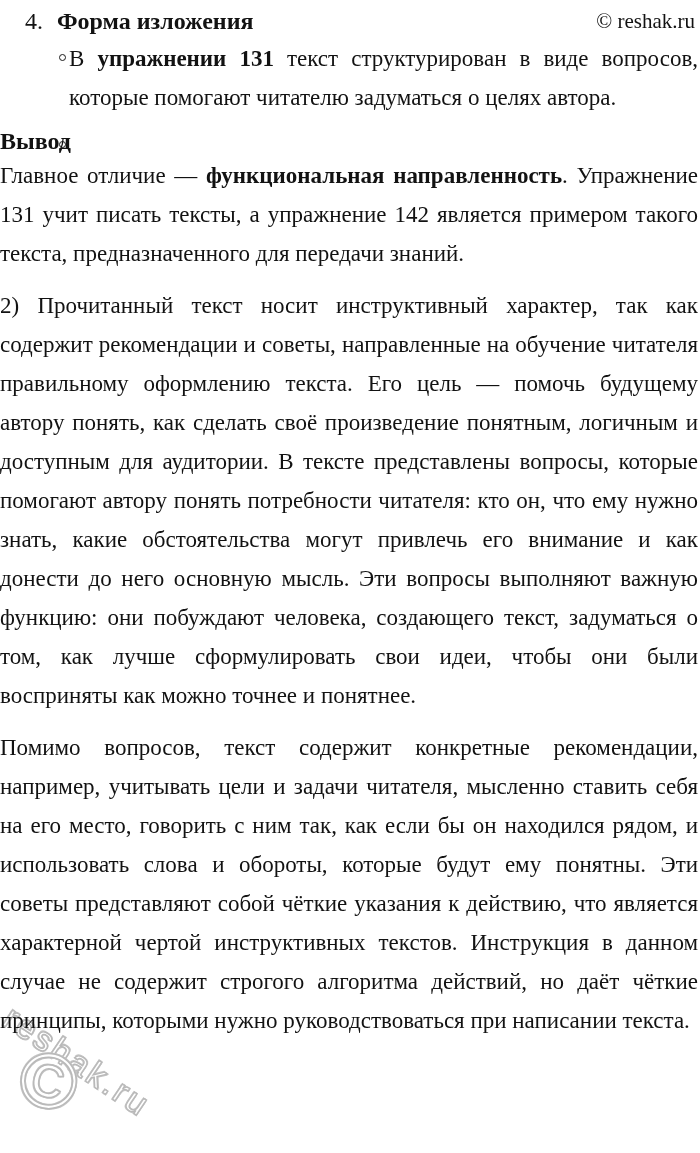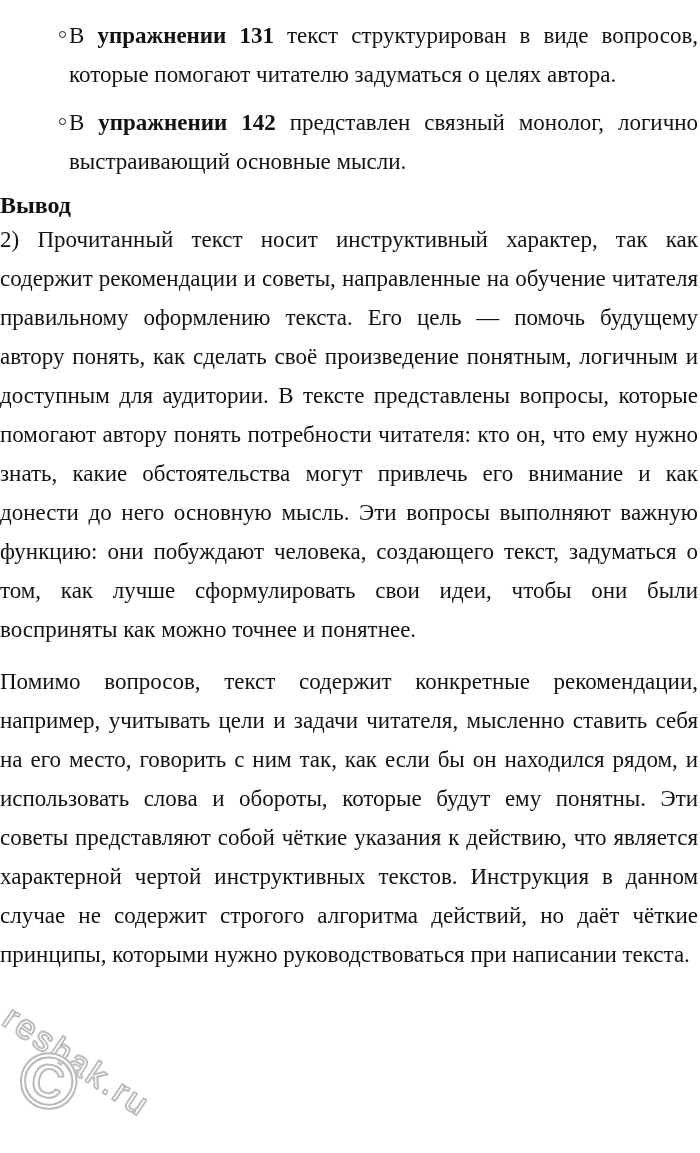--- a/index.html
+++ b/index.html
@@ -63,21 +63,21 @@
     justify-content: space-between;
     align-items: flex-start;
     margin: 6px 3px 0 25px;
     line-height: 30px;
   }
   .title-left { font-size: 24px; }
   .title-left .num { font-weight: normal; margin-right: 14px; }
   .title-left .ttl { font-weight: bold; }
   .copyright { font-size: 21px; }
 
-  .bullets { margin-top: 16px; }
+  .bullets { margin-top: 3px; }
   .bullet {
     position: relative;
     padding-left: 69px;
     margin: 0 0 9px 0;
     font-size: 23px;
     line-height: 39px;
     text-align: justify;
   }
   .bullet .marker {
     position: absolute;
@@ -109,32 +109,38 @@
 </head>
 <body>
 
 <div class="watermark-layer">
   <span class="wm-text">reshak.ru</span>
   <span class="wm-copy">©</span>
 </div>
 
 <div class="page">
 
+  <div class="title-row">
+    <div class="title-left">
+      <span class="num">4.</span><span class="ttl">Форма изложения</span>
+    </div>
+    <div class="copyright">© reshak.ru</div>
+  </div>
 
   <div class="bullets">
     <div class="bullet">
       <span class="marker"></span>
       <span><span>В </span><span class="b">упражнении 131</span><span> текст структурирован в виде вопросов, которые помогают читателю задуматься о целях автора.</span></span>
     </div>
     <div class="bullet">
       <span class="marker"></span>
-      <span><span>В </span><span class="b">упражнении 142</span><span> представлен связный монолог, логично выстраивающий основные мысли.</span></span>
     </div>
   </div>
 
   <div class="conclusion">Вывод</div>
 
+  <p class="para"><span>Главное отличие — </span><span class="b">функциональная направленность</span><span>. Упражнение 131 учит писать тексты, а упражнение 142 является примером такого текста, предназначенного для передачи знаний.</span></p>
 
   <p class="para"><span>2) Прочитанный текст носит инструктивный характер, так как содержит рекомендации и советы, направленные на обучение читателя правильному оформлению текста. Его цель — помочь будущему автору понять, как сделать своё произведение понятным, логичным и доступным для аудитории. В тексте представлены вопросы, которые помогают автору понять потребности читателя: кто он, что ему нужно знать, какие обстоятельства могут привлечь его внимание и как донести до него основную мысль. Эти вопросы выполняют важную функцию: они побуждают человека, создающего текст, задуматься о том, как лучше сформулировать свои идеи, чтобы они были восприняты как можно точнее и понятнее.</span></p>
 
   <p class="para"><span>Помимо вопросов, текст содержит конкретные рекомендации, например, учитывать цели и задачи читателя, мысленно ставить себя на его место, говорить с ним так, как если бы он находился рядом, и использовать слова и обороты, которые будут ему понятны. Эти советы представляют собой чёткие указания к действию, что является характерной чертой инструктивных текстов. Инструкция в данном случае не содержит строгого алгоритма действий, но даёт чёткие принципы, которыми нужно руководствоваться при написании текста.</span></p>
 
 </div>
 
 </body></html>

